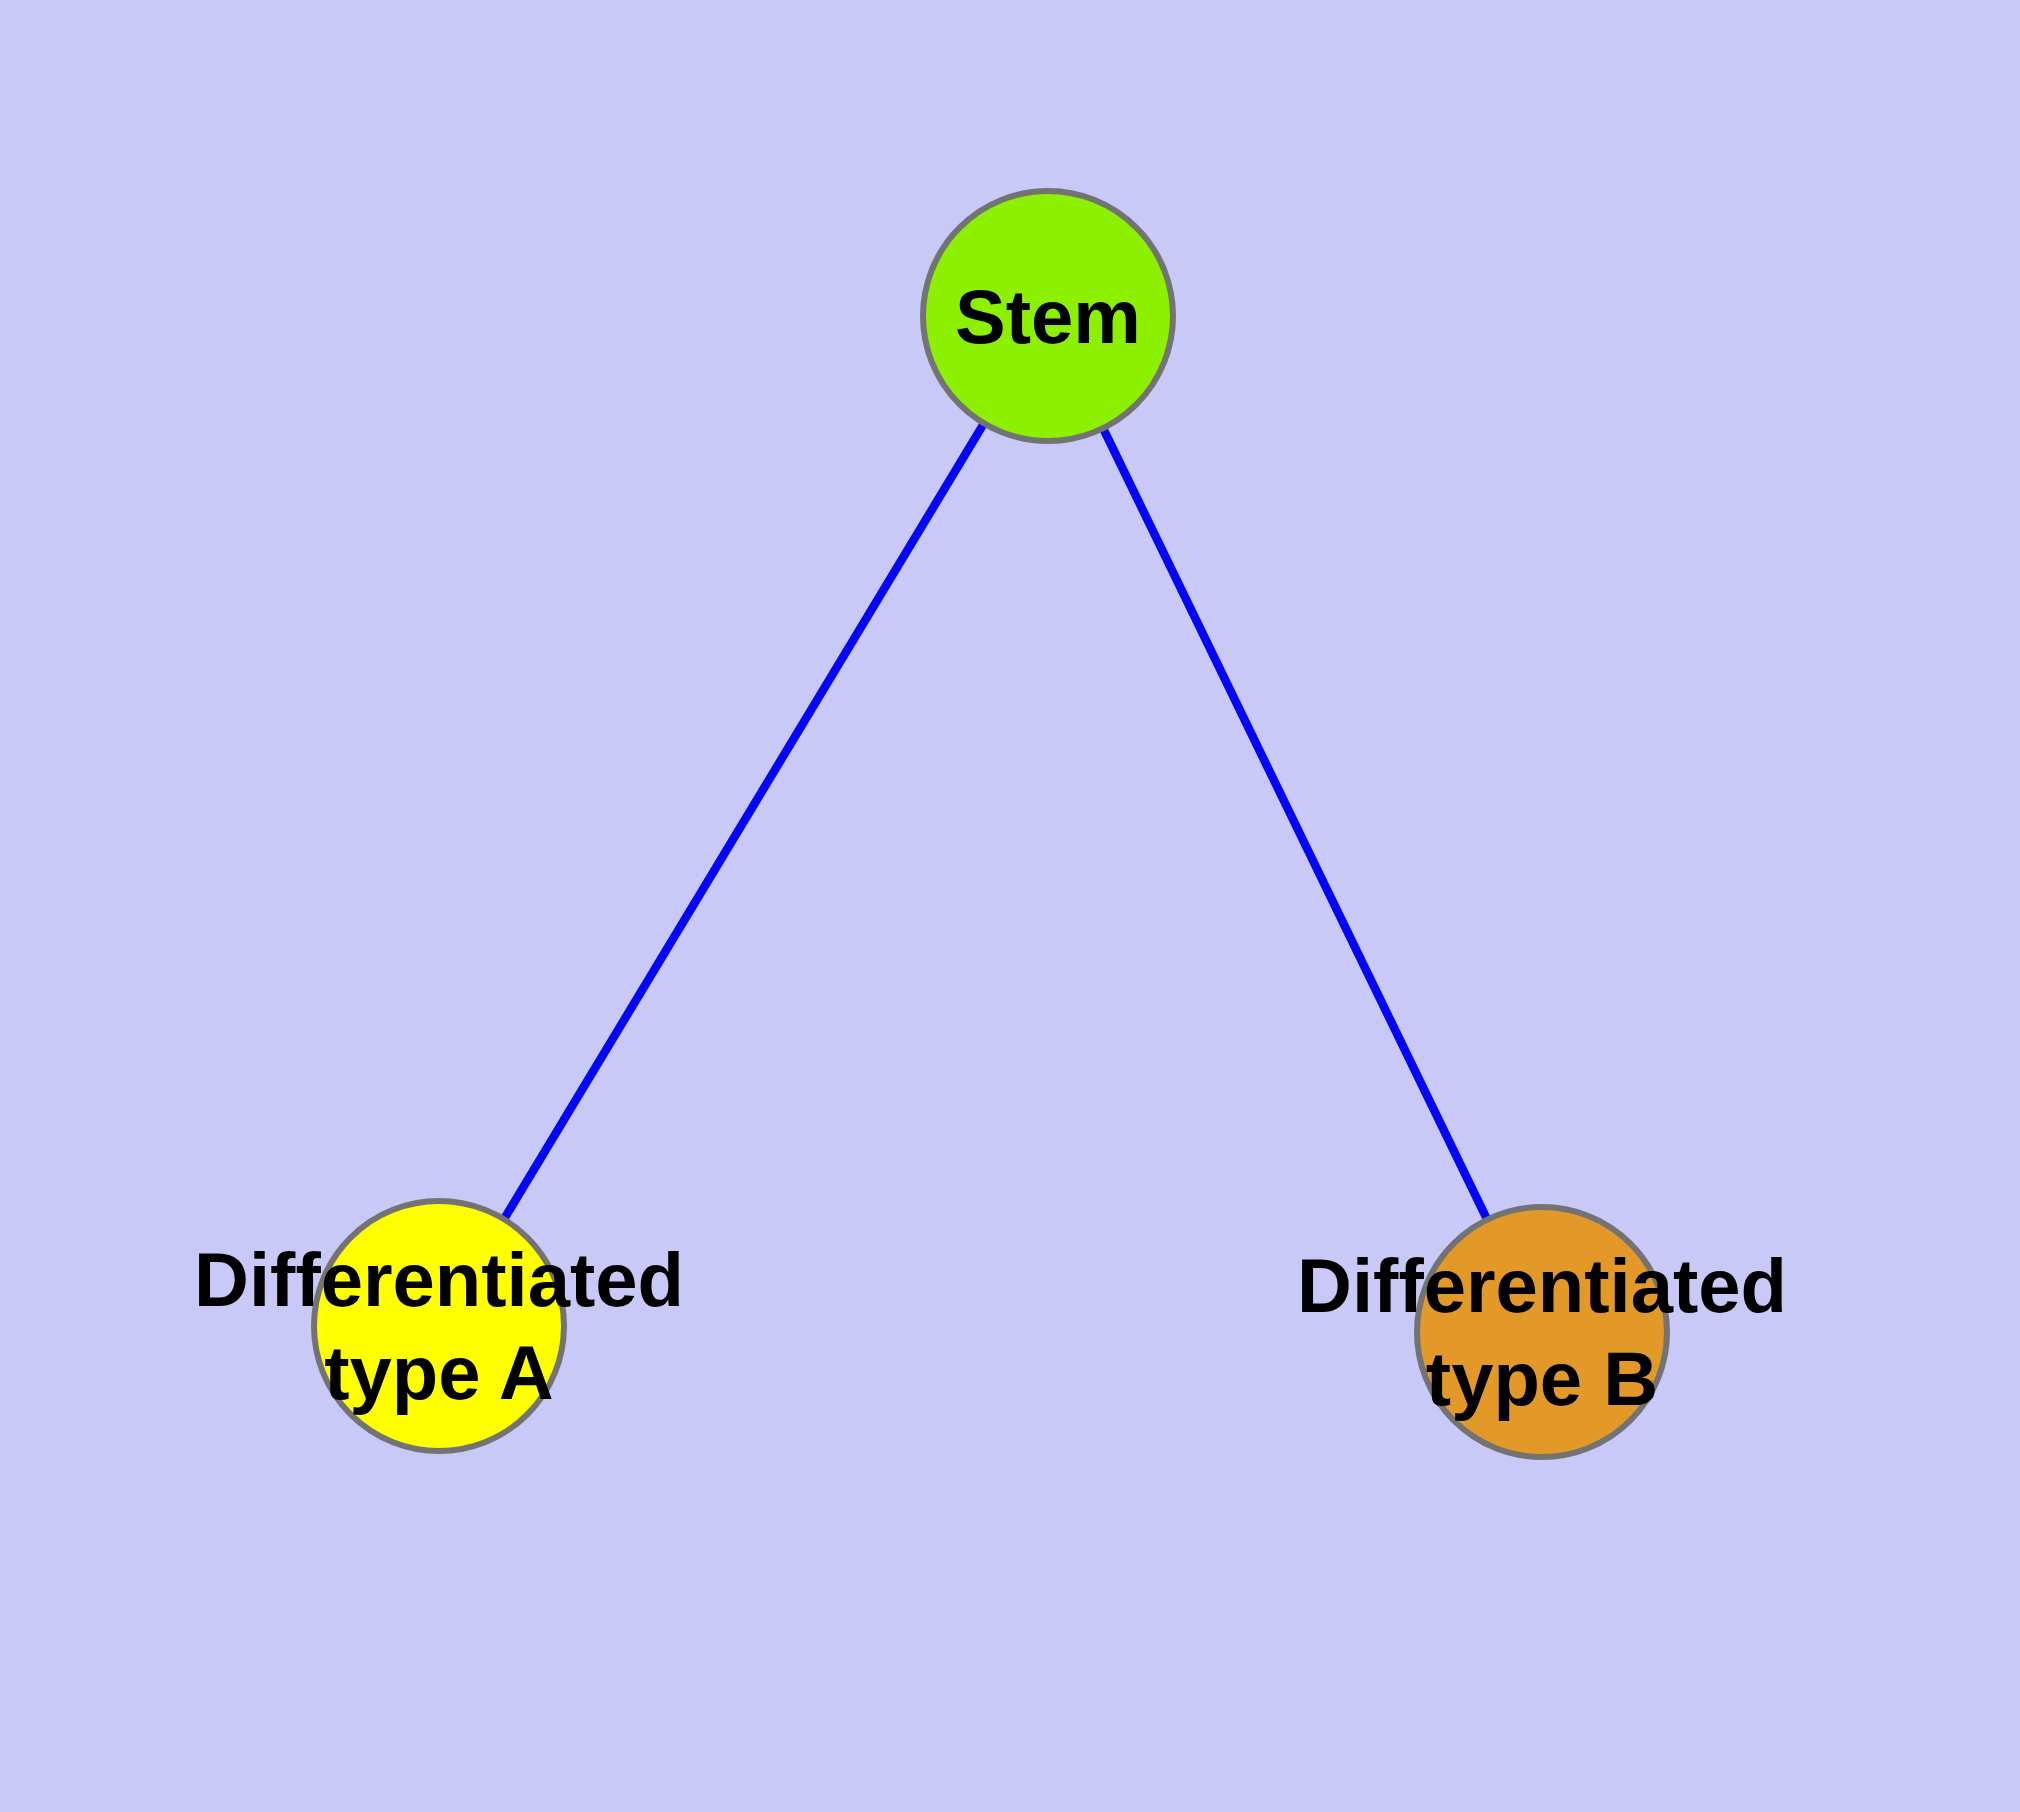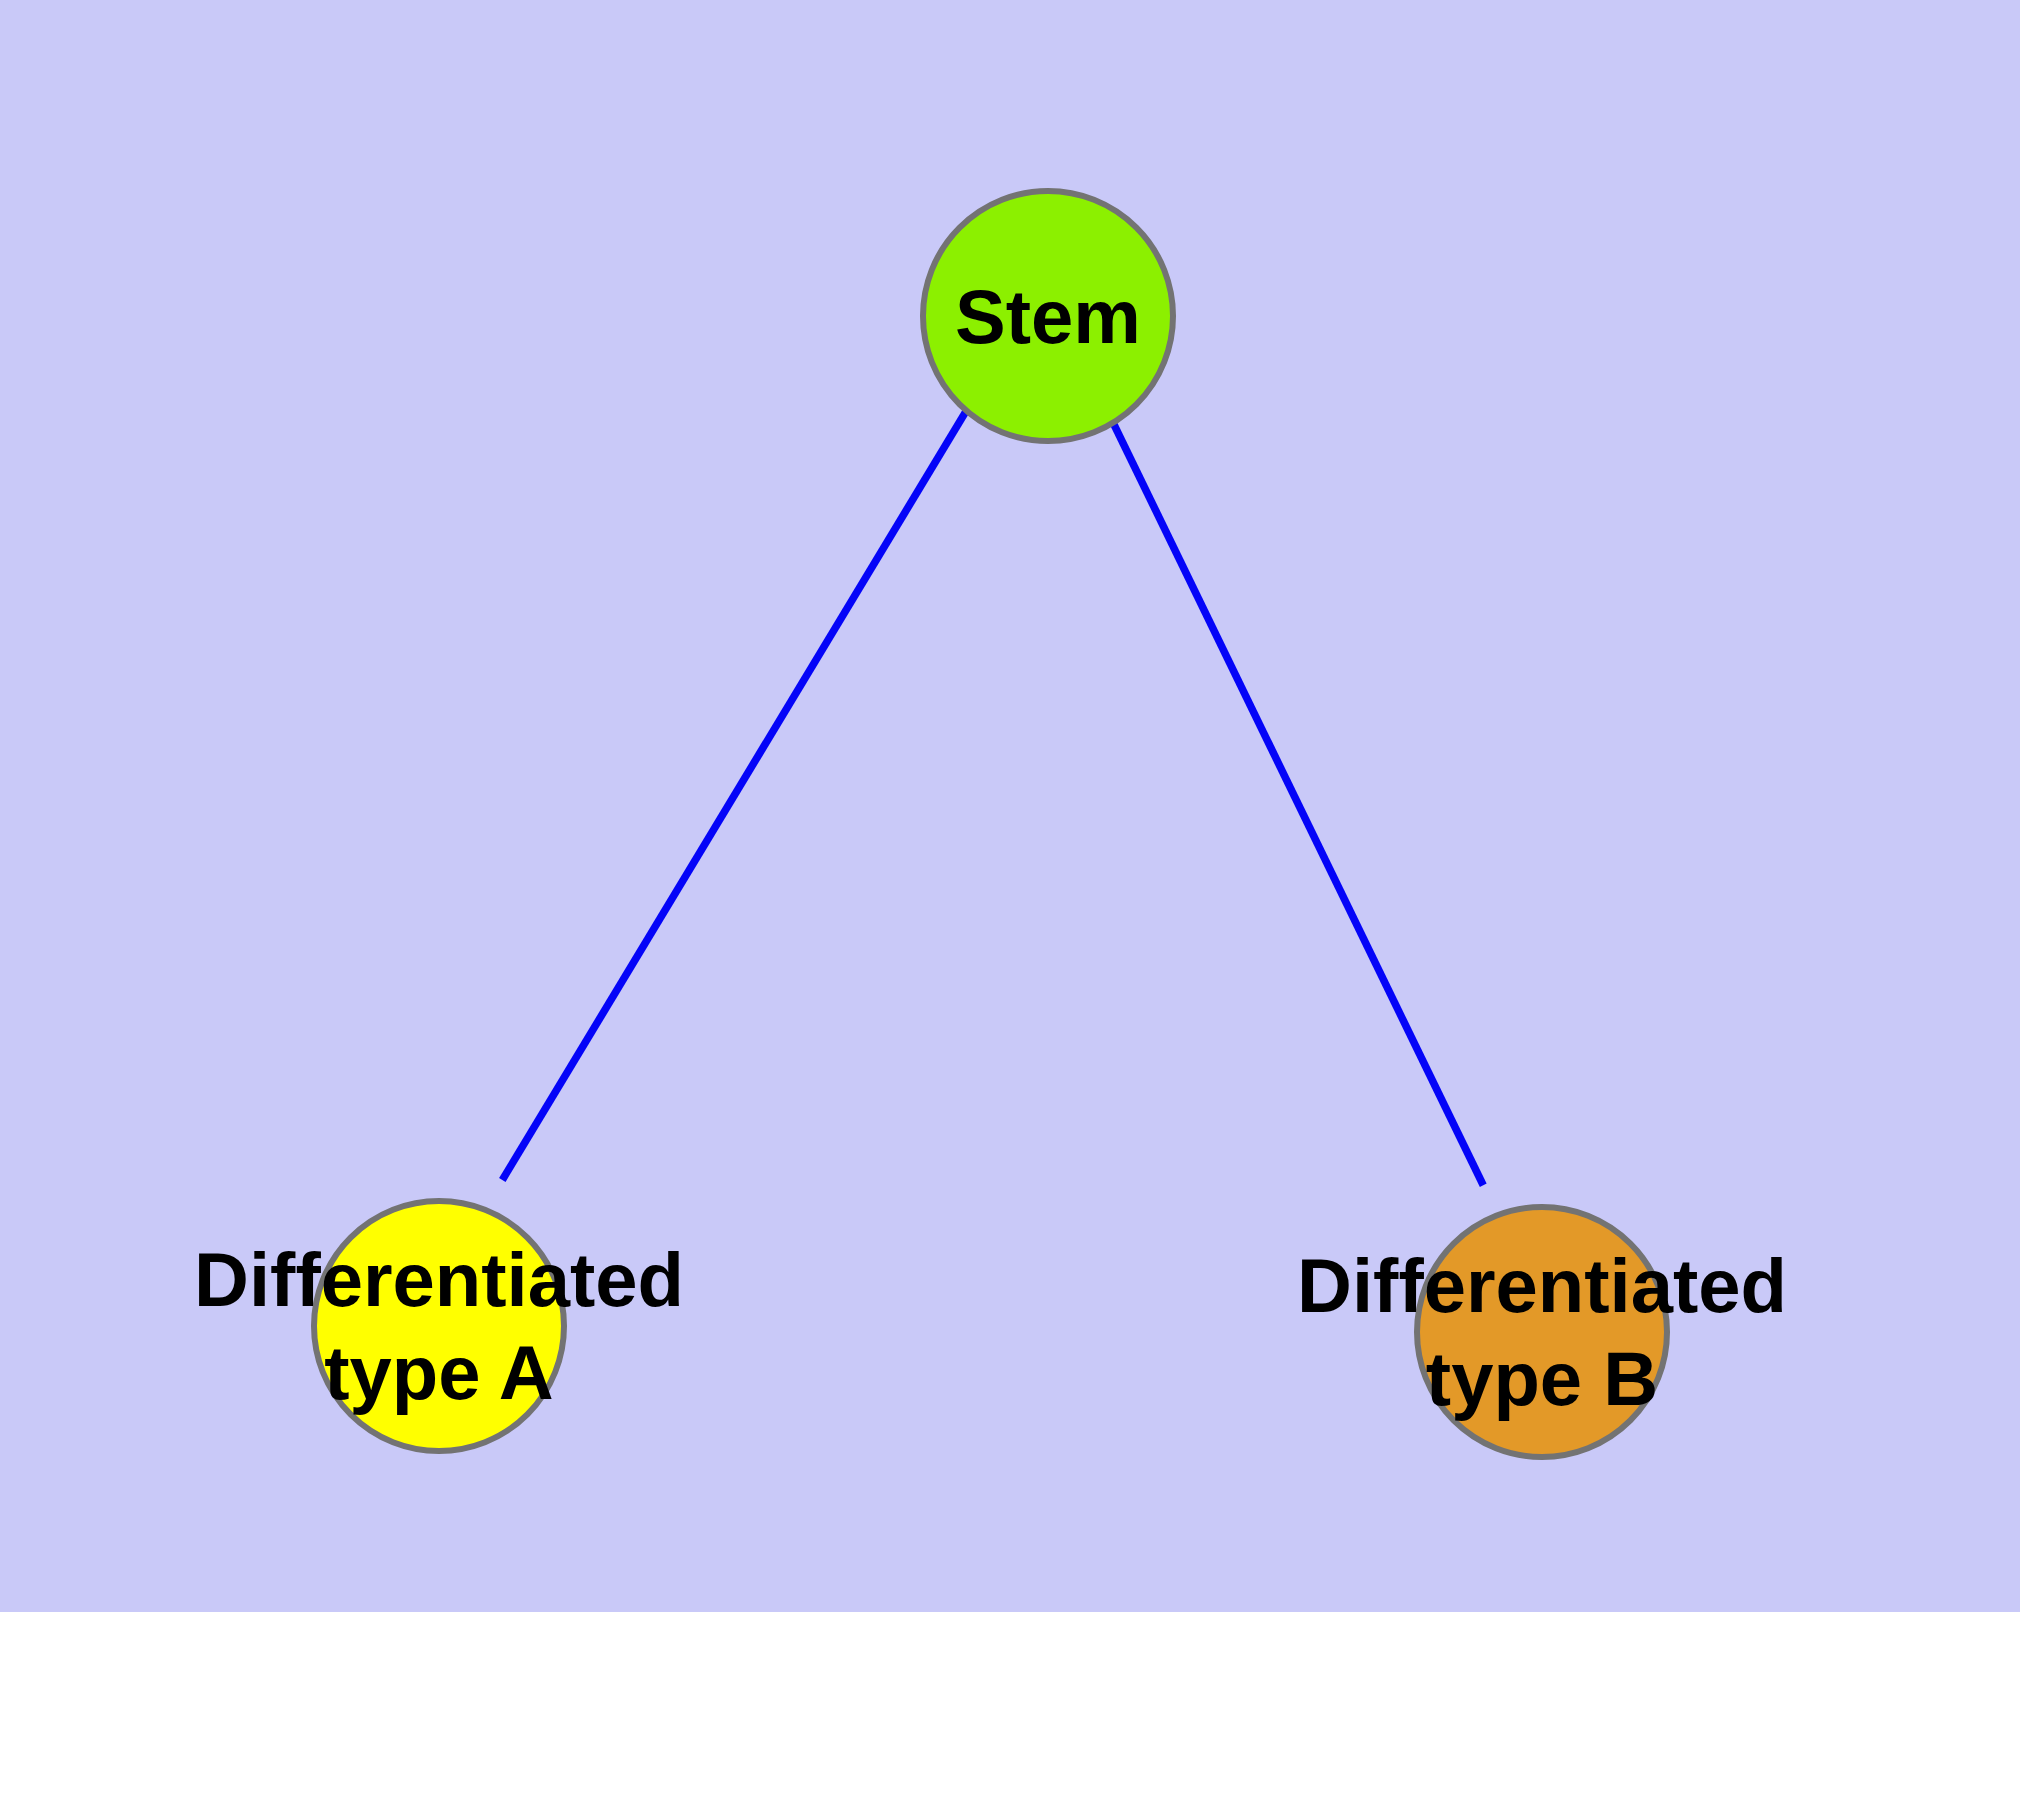--- a/index.html
+++ b/index.html
@@ -5,21 +5,21 @@
   html, body {
     margin: 0;
     padding: 0;
   }
   body {
     font-family: "Liberation Sans", sans-serif;
   }
   .stage {
     position: relative;
     width: 2021px;
-    height: 1612px;
+    height: 1812px;
     overflow: hidden;
   }
   .edge-layer {
     position: absolute;
     left: 0;
     top: 0;
     width: 100%;
     height: 100%;
     z-index: 1;
   }

